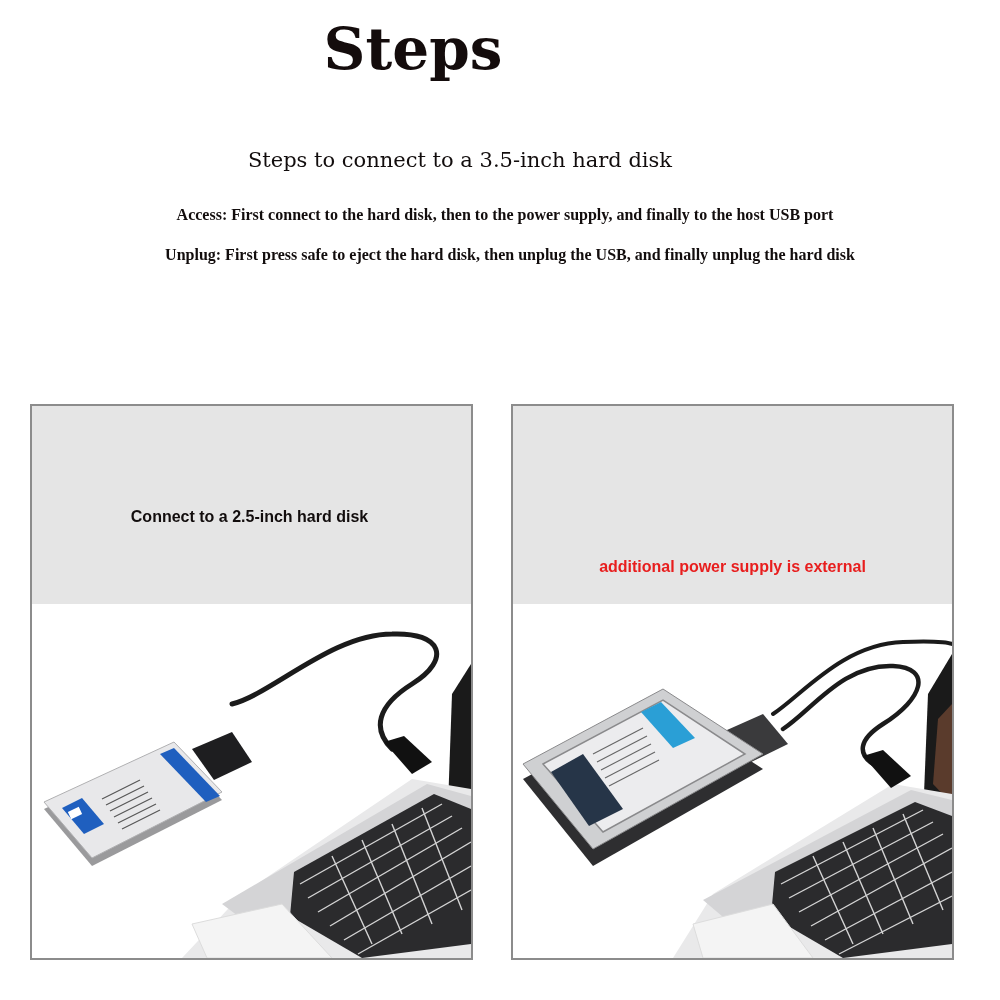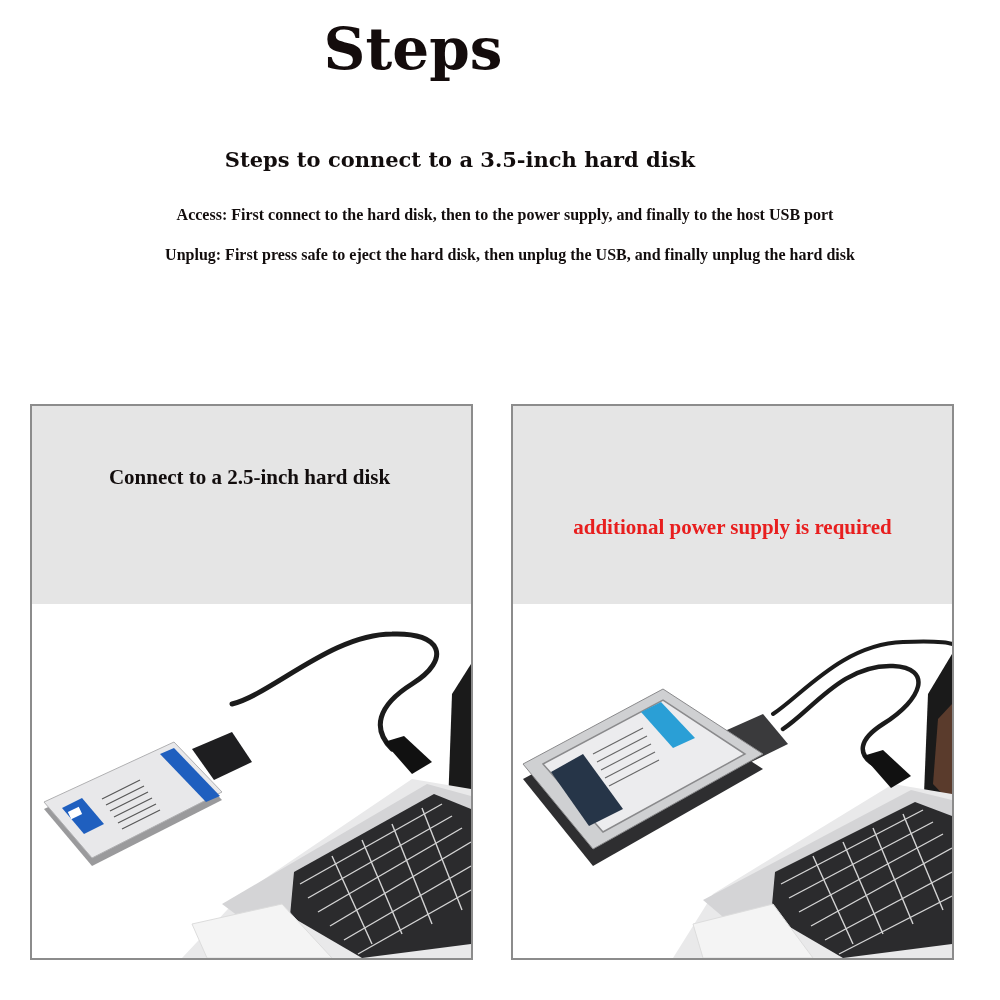--- a/index.html
+++ b/index.html
@@ -2,34 +2,34 @@
 <html><head>
 <meta charset="utf-8">
 <style>
   html, body { margin: 0; padding: 0; background: #ffffff; }
   body { width: 1000px; height: 1000px; position: relative; overflow: hidden;
          font-family: "DejaVu Serif", "Liberation Serif", serif; color: #120d0d; }
   .title { position: absolute; left: 0; width: 808px; top: 14px; text-align: center;
            font-size: 58px; font-weight: bold; letter-spacing: 0px; line-height: 70px; color: #140c0c;
            padding-left: 18px; box-sizing: border-box; }
   .subtitle { position: absolute; left: 200px; width: 520px; top: 146px; text-align: center;
-              font-size: 21px; font-weight: bold; line-height: 28px; }
+              font-size: 21px; font-weight: normal; line-height: 28px; }
   .step-line { position: absolute; left: 0; width: 1020px; text-align: center;
                font-family: "Liberation Serif", "DejaVu Serif", serif;
                font-size: 16.5px; font-weight: bold; line-height: 22px; transform: scaleX(0.97); transform-origin: 50% 50%; }
   .step-access { top: 204px; left: -5px; }
   .step-unplug { top: 244px; left: 0px; }
   .panel { position: absolute; top: 404px; width: 443px; height: 556px;
            border: 2px solid #8c8c8c; background: #ffffff; overflow: hidden; box-sizing: border-box; }
   .panel-left { left: 30px; }
   .panel-right { left: 511px; }
   .panel-band { position: absolute; left: 0; top: 0; width: 100%; height: 198px; background: #e5e5e5; }
   .panel-caption { position: absolute; left: 0; width: 100%; text-align: center;
-                   font-family: Liberation Serif, serif;
-                   font-size: 21px; font-weight: bold; line-height: 22px; }
+                   font-family: Liberation Sans, sans-serif;
+                   font-size: 16px; font-weight: bold; line-height: 22px; margin-top: 40px; }
   .cap1 { top: 60px; }
   .cap2 { top: 110px; }
   .panel-left .cap1 { left: -2px; }
   .panel-left .cap2 { left: 0px; }
   .red { color: #e81e1e; }
   .panel svg.illus { position: absolute; left: 0; top: 198px; width: 439px; height: 354px; }
 </style>
 </head>
 <body>
 
@@ -88,21 +88,21 @@
         <line x1="82" y1="213" x2="120" y2="194"></line>
         <line x1="86" y1="219" x2="124" y2="200"></line>
         <line x1="90" y1="225" x2="128" y2="206"></line>
       </g>
     </g>
   </svg>
 </div>
 
 <div class="panel panel-right">
   <div class="panel-band"></div>
-  <div class="panel-caption cap2 red">additional power supply is required</div>
+  <div class="panel-caption cap2 red">additional power supply is external</div>
 
   <svg class="illus" viewBox="0 0 439 354">
     <g>
       <polygon points="415,90 439,50 439,250 410,215" fill="#1a1a1a"></polygon>
       <polygon points="425,115 439,100 439,200 420,180" fill="#5a3b2c"></polygon>
       <polygon points="200,290 380,180 439,190 439,354 160,354" fill="#e9e9ea"></polygon>
       <polygon points="190,296 398,186 439,196 439,212 230,330" fill="#d4d4d6"></polygon>
       <polygon points="262,268 402,198 439,212 439,340 330,354 258,312" fill="#2b2b2d"></polygon>
       <g stroke="#f2f2f2" stroke-width="1.4" opacity="0.85">
         <line x1="268" y1="280" x2="410" y2="206"></line>

